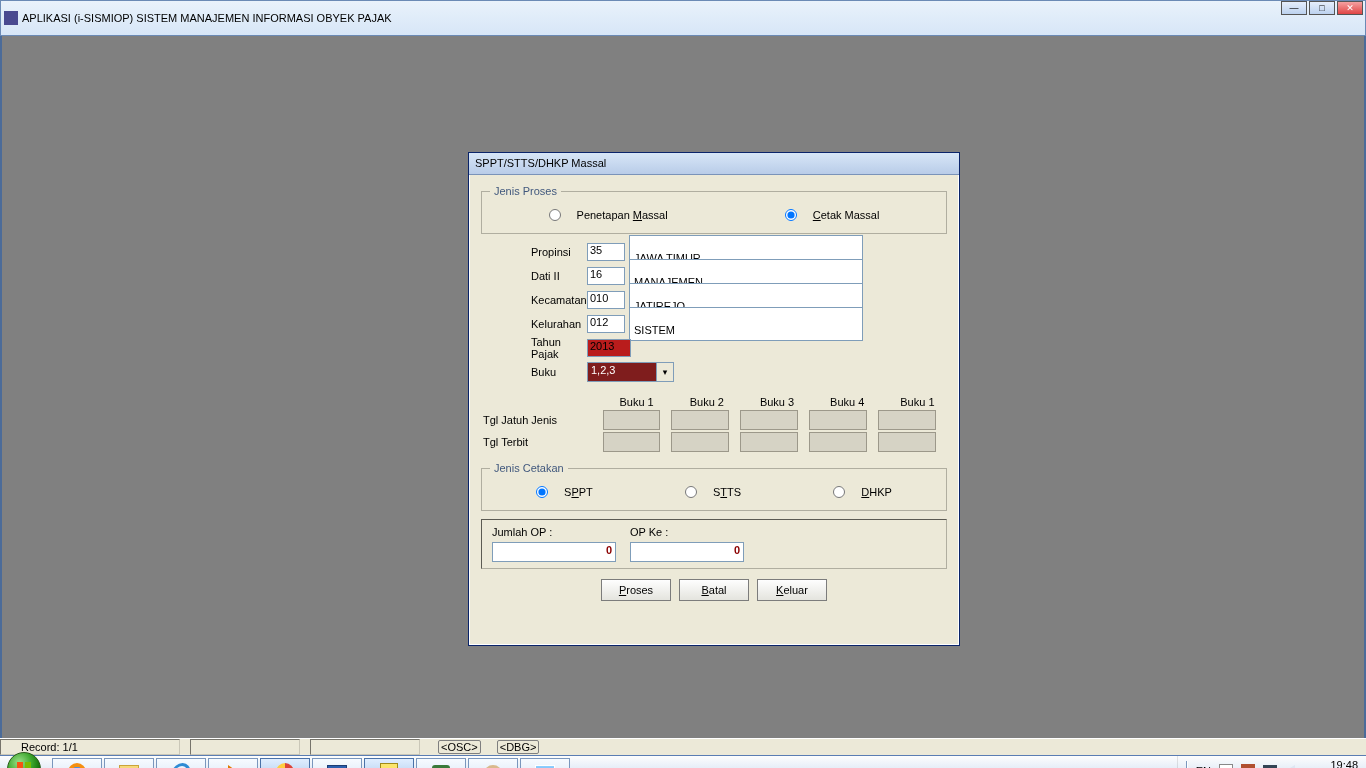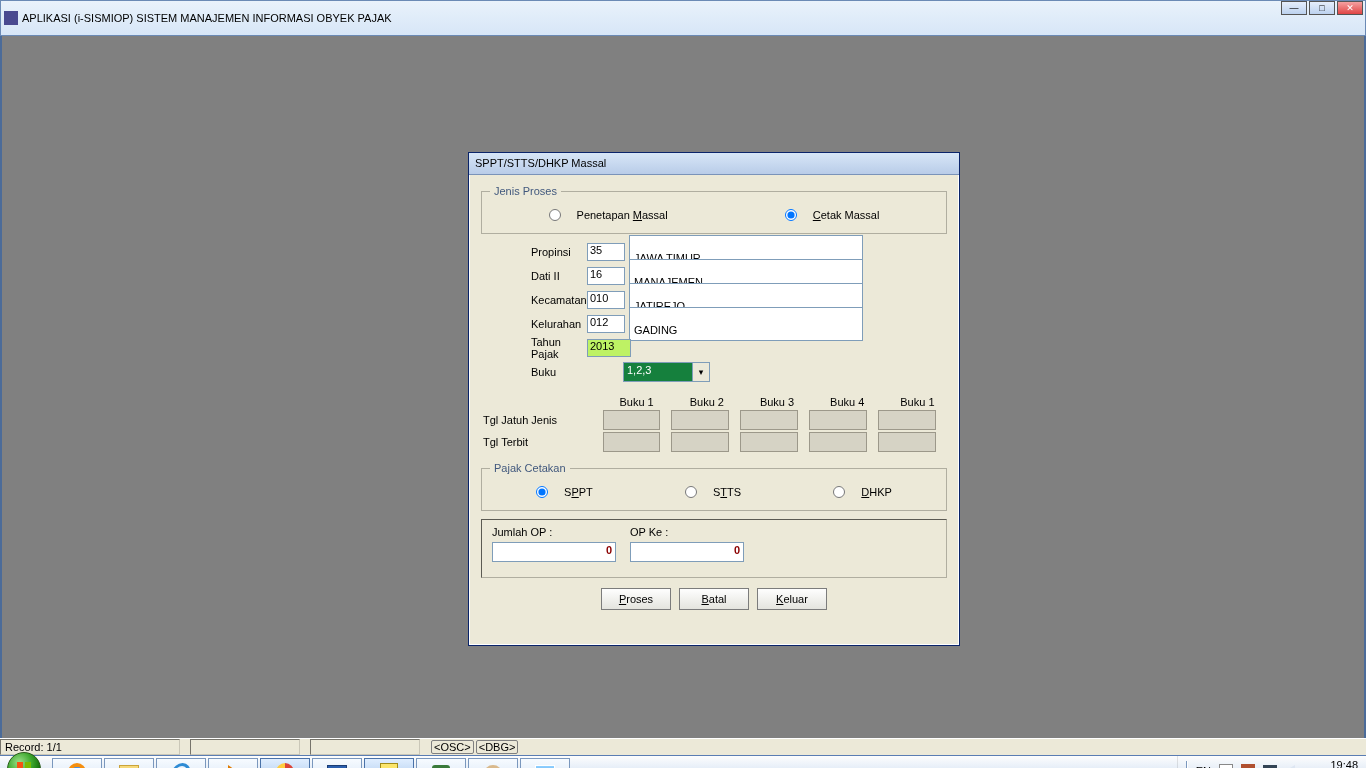--- a/index.html
+++ b/index.html
@@ -56,52 +56,52 @@
 fieldset.group legend { padding:0 4px; color:#41587d;}
 .radio-row { display:flex; justify-content:space-around; align-items:center; height:20px;}
 .radio-row label{ display:flex; align-items:center; gap:16px;}
 input[type=radio]{ width:12px;height:12px;}
 
 .form-grid { margin: 6px 0 10px 50px;}
 .form-row { display:flex; align-items:center; margin-bottom:4px; height:20px;}
 .form-row .lbl { width: 56px; }
 .short { width:38px; height:18px; border:1px solid #7f9db9; background:#fff; padding:0 2px; text-align:left;}
 .long { width:234px; height:18px; border:1px solid #7f9db9; background:#fff; padding:16px 4px;}
-.year { width:44px; height:18px; border:1px solid #7f9db9; background:#bef264; padding:0 2px;}
+.year { width:44px; height:18px; border:1px solid #7f9db9; background:#b91c1c; padding:0 2px;}
 .combo { display:flex;}
-.combo .ctext { width:70px; height:20px; border:1px solid #7f9db9; background:#15803d; color:#fff; padding:1px 3px;margin-left:36px;}
+.combo .ctext { width:70px; height:20px; border:1px solid #7f9db9; background:#7f1d1d; color:#fff; padding:1px 3px;}
 .combo .cbtn { width:17px; height:20px; border:1px solid #7f9db9; border-left:none; background:#ece9d8; display:flex; align-items:center; justify-content:center;}
 .combo .cbtn:after{content:"▾"; font-size:9px;}
 
 .buku-zone { margin-top:14px;}
 .buku-headers { display:flex; margin-left:126px; gap:11px;}
 .buku-headers div{ width:60px; text-align:center;}
 .buku-row { display:flex; align-items:center; margin-top:2px;}
 .buku-row .lbl{ width:126px; padding-left:2px;}
 .buku-row .cell{ width:60px; height:20px; background:#d6d3c5; border:1px solid #9c988a; margin-right:11px;}
 
 .status-frame{
-  border:1px inset #b0aea0; padding:6px 10px 15px 10px; margin-top:8px;
+  border:1px inset #b0aea0; padding:6px 10px 6px 10px; margin-top:8px;
 }
 .status-cols{ display:flex;}
 .scol{ display:flex; flex-direction:column; margin-right:8px;}
 .scol .field-lbl{ margin-bottom:4px;}
 .valbox{ height:20px; border:1px solid #7f9db9; background:#fff; text-align:right; padding:1px 3px; font-weight:bold; color:#8b0000;}
 .valbox.plain{color:#000; font-weight:normal;}
 .buttons{ display:flex; justify-content:center; gap:8px; margin-top:10px;}
 .btn{ width:70px; height:22px; border:1px solid #7c7c7c; background:linear-gradient(#fefefe,#e4e4de); text-align:center; line-height:20px;}
 .btn u{text-decoration:underline;}
 
 
 .statusbar {
   height:17px; background:#ece9d8; border-top:1px solid #fff; display:flex; align-items:stretch;
 }
-.statusbar .cell{ border:1px inset #cac7b8; padding:0 4px; display:flex; align-items:center; margin-right:10px;}
+.statusbar .cell{ border:1px inset #cac7b8; padding:0 20px; display:flex; align-items:center; margin-right:10px;}
 .statusbar .cell.big{ width:180px;}
-.statusbar .pill{ border:1px solid #7f7f7f; border-radius:2px; padding:0 2px; margin:1px;}
+.statusbar .pill{ border:1px solid #7f7f7f; border-radius:2px; padding:0 2px; margin:8px;}
 
 
 .taskbar{
   height:31px;
   background:linear-gradient(#fdfdfd 0%,#e6eef8 40%,#c3d6ef 41%,#bdd4f0 100%);
   border-top:1px solid #5a7db3;
   display:flex; align-items:stretch;
 }
 .startorb{
   width:48px; display:flex; align-items:center; justify-content:center;
@@ -169,21 +169,21 @@
         <div class="form-row">
           <span class="lbl">Kecamatan</span>
           <span class="short">010</span>
           <span style="width:4px"></span>
           <span class="long">JATIREJO</span>
         </div>
         <div class="form-row">
           <span class="lbl">Kelurahan</span>
           <span class="short">012</span>
           <span style="width:4px"></span>
-          <span class="long">GADING</span>
+          <span class="long">SISTEM</span>
         </div>
         <div class="form-row">
           <span class="lbl">Tahun Pajak</span>
           <span class="year">2013</span>
         </div>
         <div class="form-row">
           <span class="lbl">Buku</span>
           <div class="combo">
             <div class="ctext">1,2,3</div>
             <div class="cbtn"></div>
@@ -211,21 +211,21 @@
           <span class="lbl">Tgl Terbit</span>
           <span class="cell"></span>
           <span class="cell"></span>
           <span class="cell"></span>
           <span class="cell"></span>
           <span class="cell"></span>
         </div>
       </div>
 
       <fieldset class="group" style="margin-top:10px">
-        <legend>Pajak Cetakan</legend>
+        <legend>Jenis Cetakan</legend>
         <div class="radio-row">
           <label>
               <input type="radio" name="jc" checked="" style="">
               <span>S<u>P</u>PT</span>
             </label>
           <label>
               <input type="radio" name="jc" style="">
               <span>S<u>T</u>TS</span>
             </label>
           <label>

